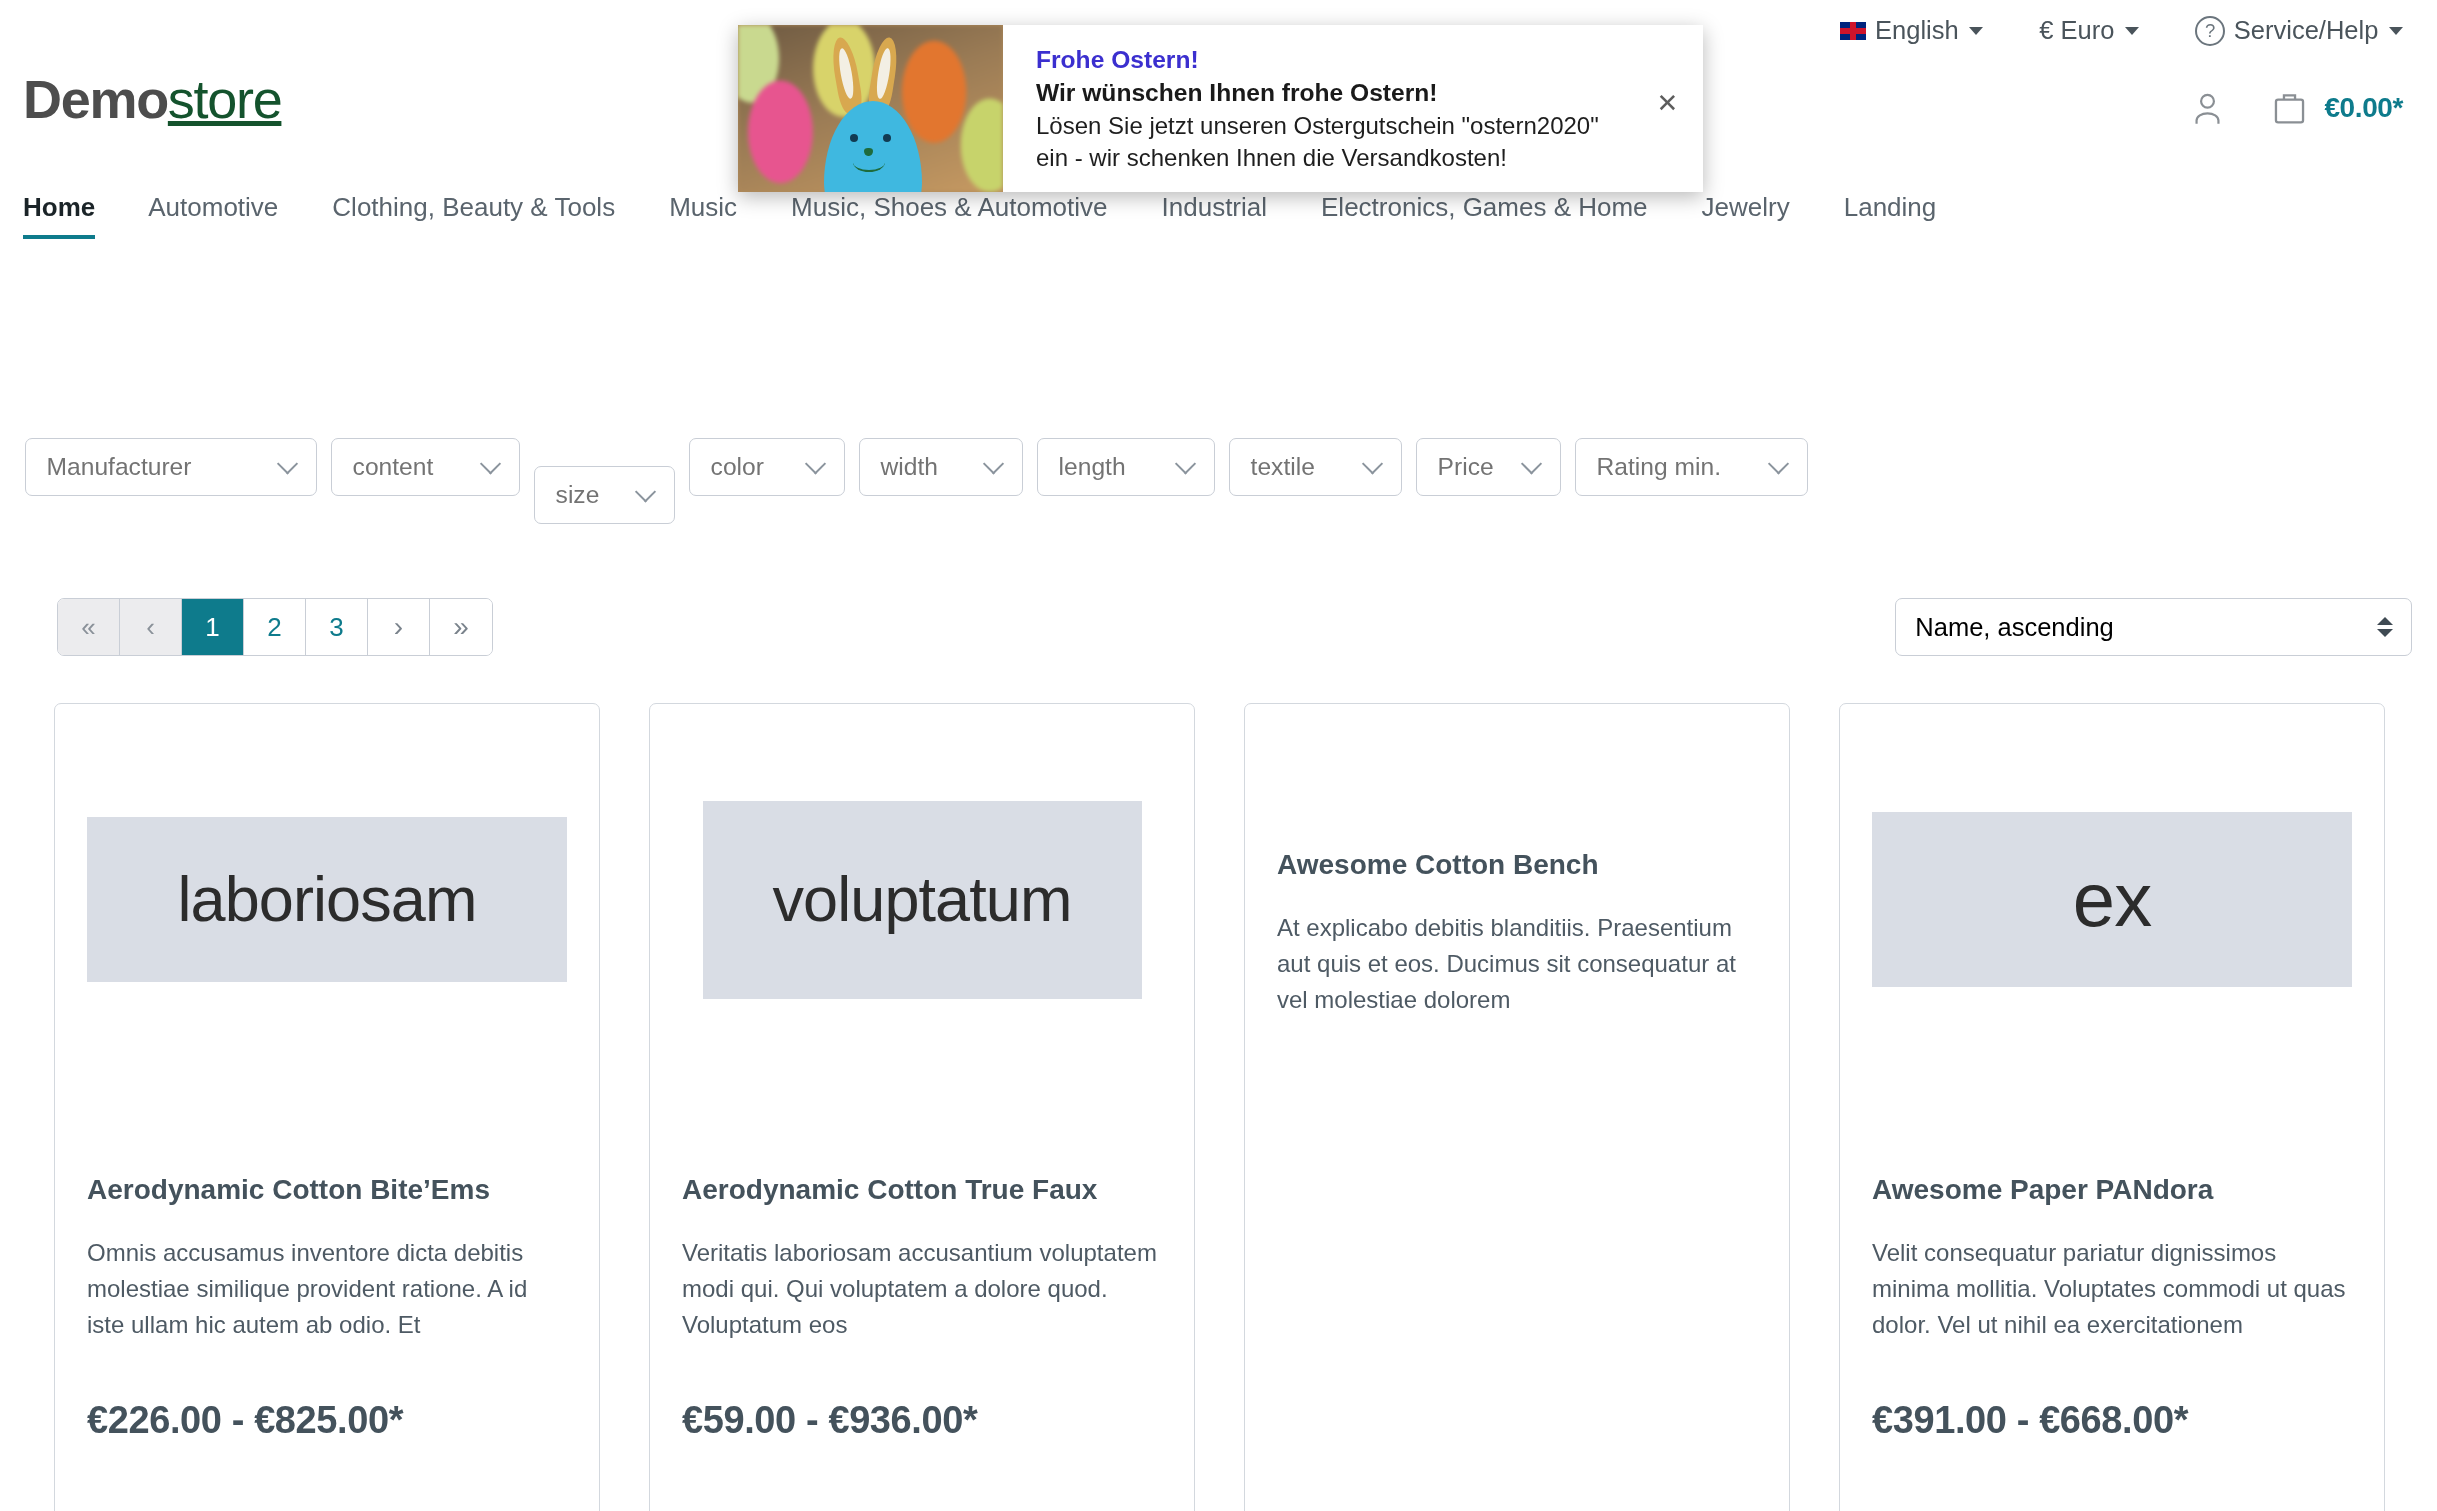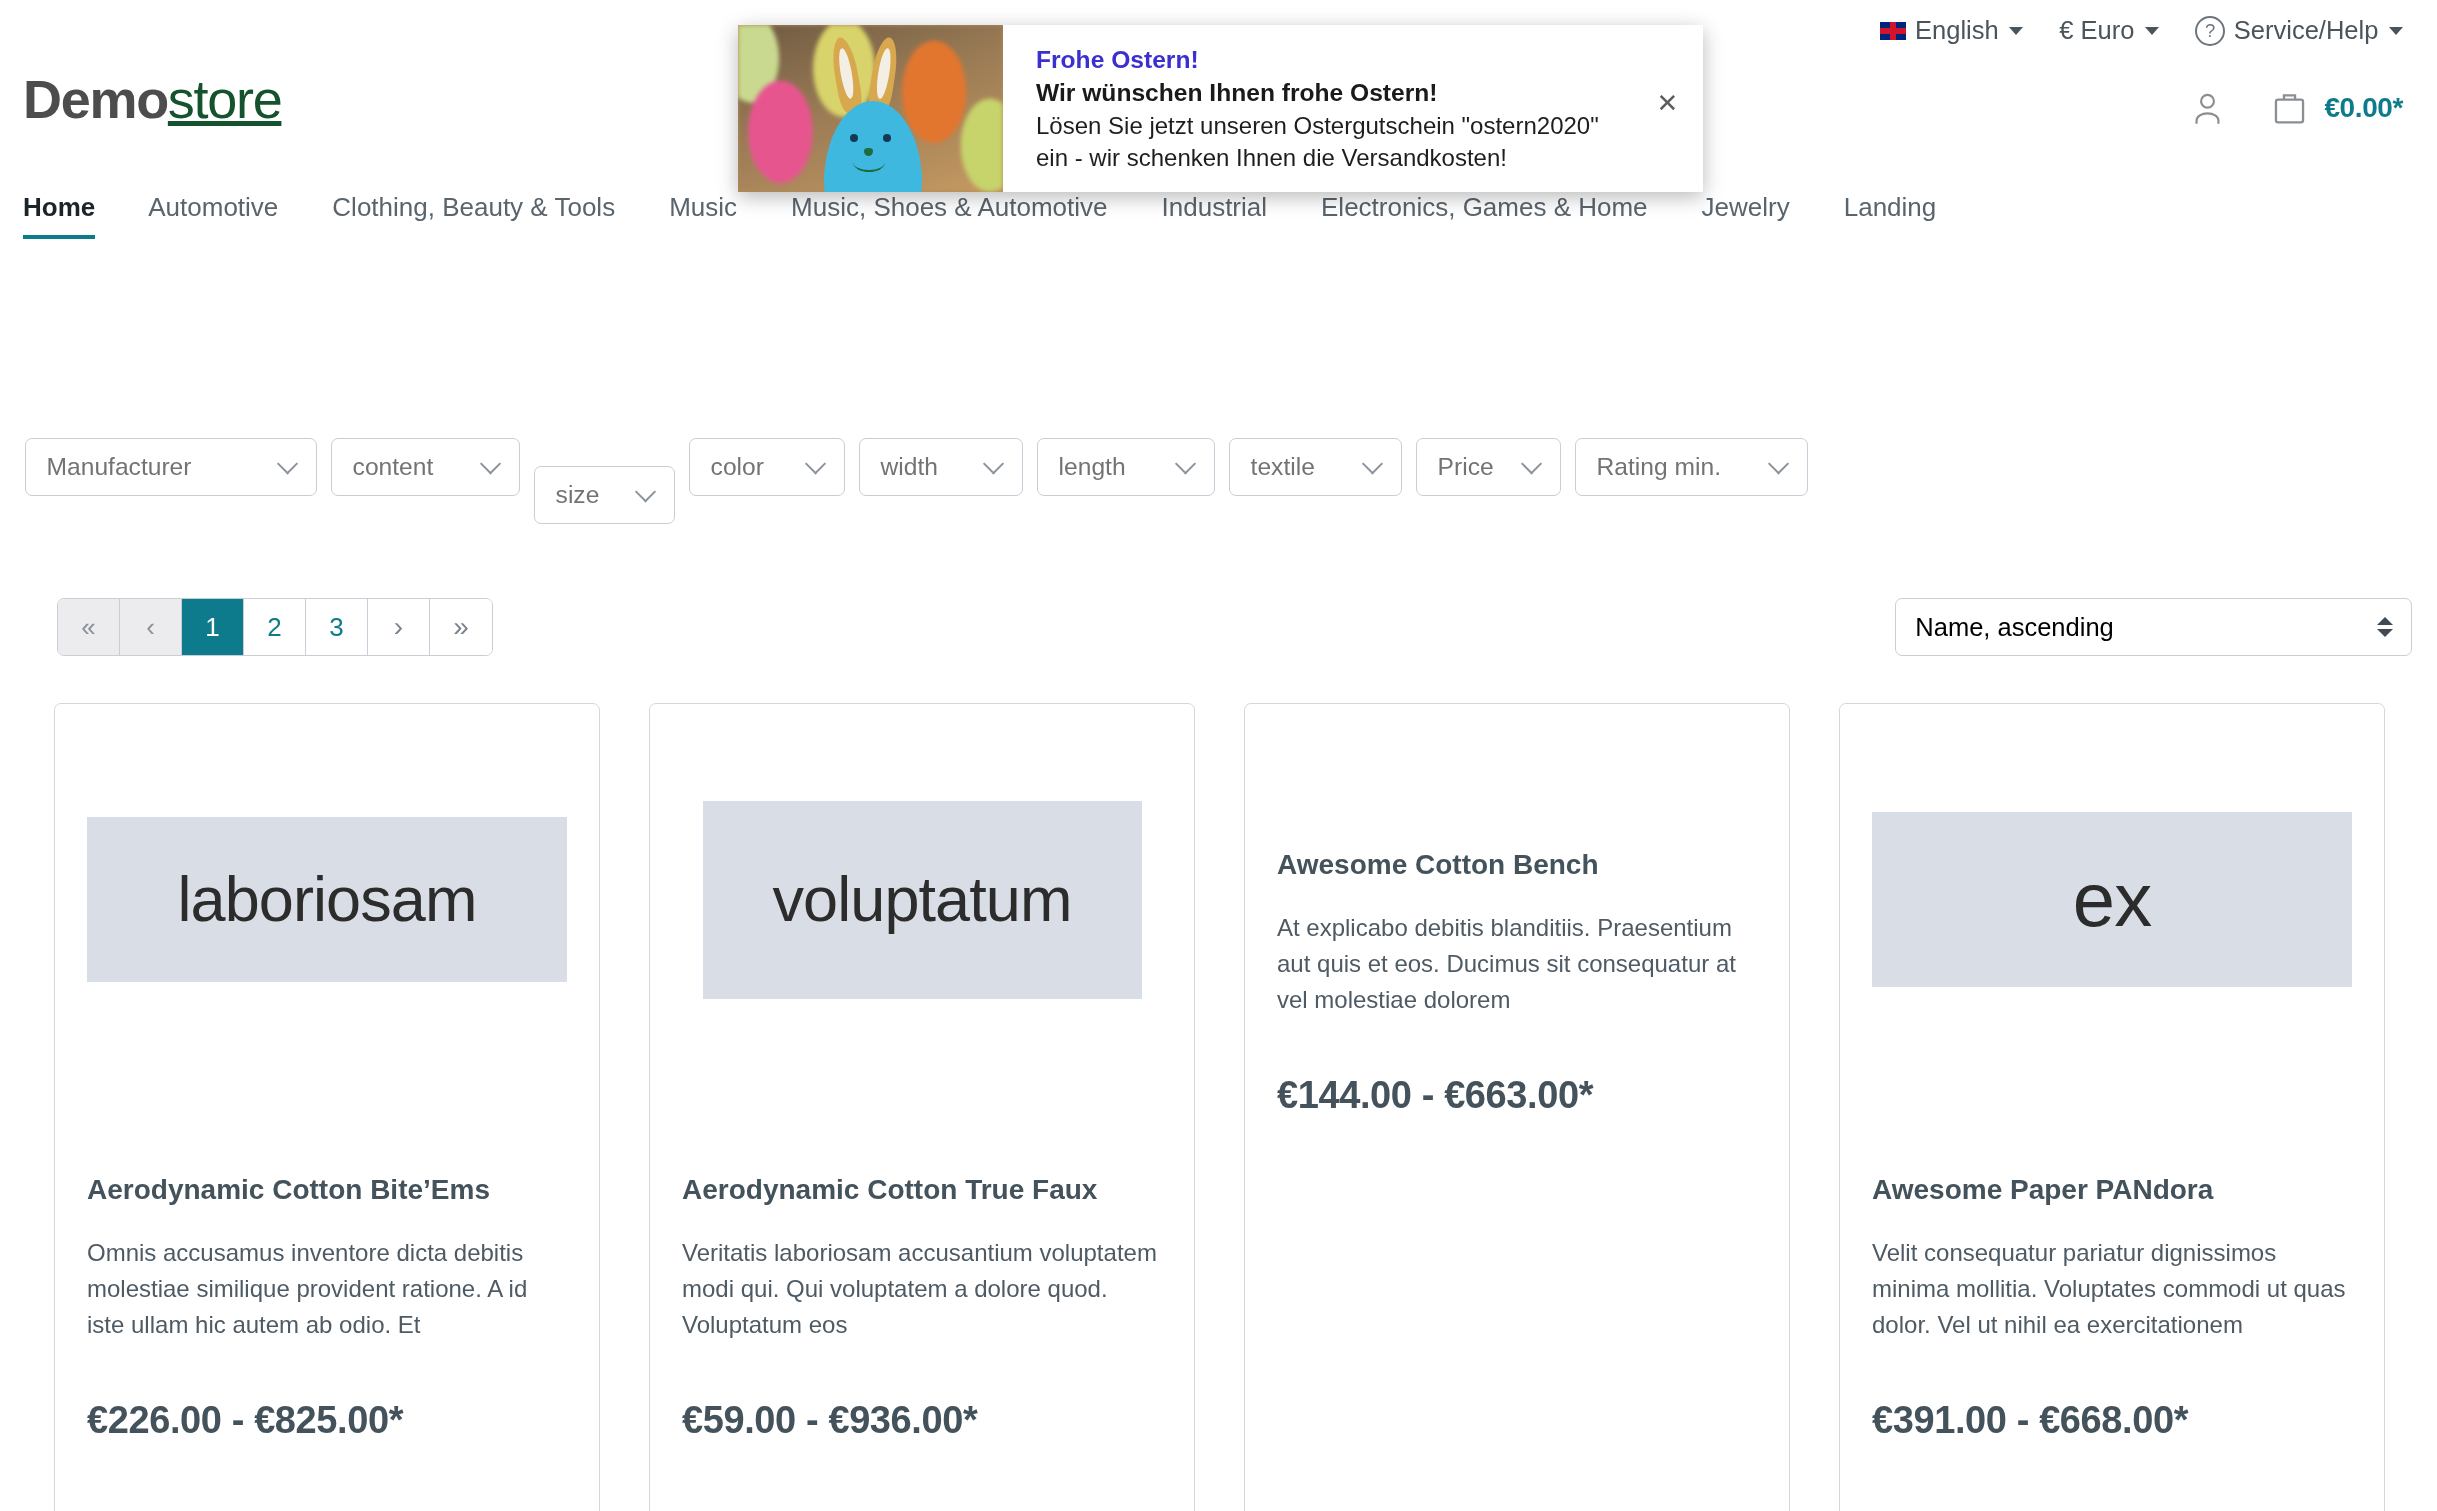--- a/index.html
+++ b/index.html
@@ -14,21 +14,21 @@
 
   
   .top-bar {
     position: absolute;
     top: 0; left: 8px; right: 0;
     height: 62px;
     display: flex;
     align-items: center;
     justify-content: flex-end;
     padding-right: 35px;
-    gap: 36px;
+    gap: 56px;
     text-align: right;
   }
   .top-item {
     display: flex;
     align-items: center;
     gap: 8.8px;
     font-size: 25.5px;
     color: #4a545b;
     cursor: pointer;
     line-height: 1;
@@ -536,21 +536,20 @@
           <span style="font-size: 63px;">voluptatum</span>
         </div>
       </div>
       <div class="prod-title">Aerodynamic Cotton True Faux</div>
       <div class="prod-desc">Veritatis laboriosam accusantium voluptatem modi qui. Qui voluptatem a dolore quod. Voluptatum eos</div>
       <div class="prod-price">€59.00 - €936.00*</div>
     </div>
     <div class="product-card">
       <div class="prod-title">Awesome Cotton Bench</div>
       <div class="prod-desc">At explicabo debitis blanditiis. Praesentium aut quis et eos. Ducimus sit consequatur at vel molestiae dolorem</div>
-      <div class="prod-price">€144.00 - €663.00*</div>
     </div>
     <div class="product-card">
       <div class="prod-img">
         <div class="ph" style="width: 497px; height: 175px;">
           <span style="font-size: 76px;">ex</span>
         </div>
       </div>
       <div class="prod-title">Awesome Paper PANdora</div>
       <div class="prod-desc">Velit consequatur pariatur dignissimos minima mollitia. Voluptates commodi ut quas dolor. Vel ut nihil ea exercitationem</div>
       <div class="prod-price">€391.00 - €668.00*</div>

